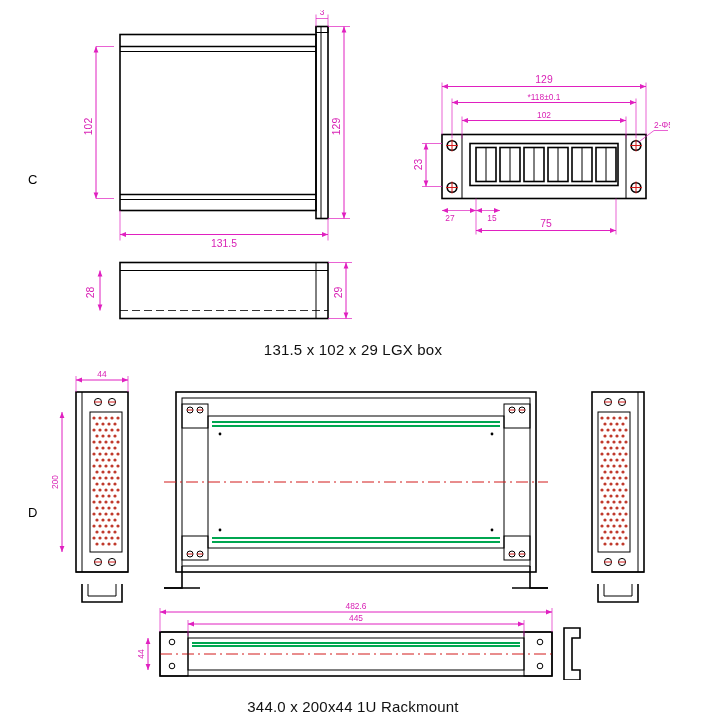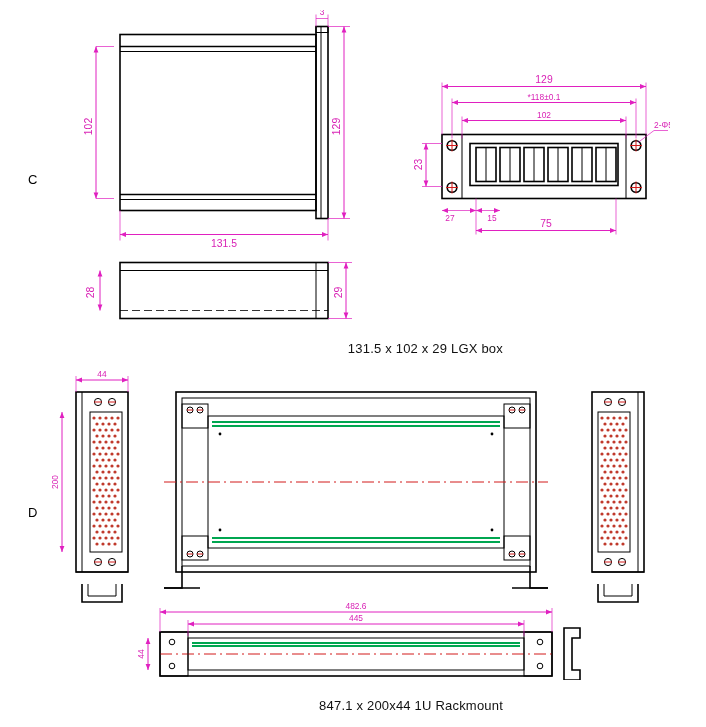--- a/index.html
+++ b/index.html
@@ -22,23 +22,23 @@
     height: 727px;
   }
   .sec-label {
     position: absolute;
     font-size: 13px;
     color: #000;
     font-family: "Liberation Sans", sans-serif;
   }
   .caption {
     position: absolute;
-    font-size: 13px;
+    font-size: 15px;
     color: #111;
-    text-align: right;
+    text-align: center;
     font-family: "Liberation Sans", sans-serif;
     letter-spacing: 0.2px;
   }
   svg { display: block; }
   .dim { fill: #d81fb4; font-size: 5.2px; font-family: "Liberation Sans", sans-serif; }
   .dim-sm { fill: #d81fb4; font-size: 4.2px; font-family: "Liberation Sans", sans-serif; }
   .mag { stroke: #e020c0; stroke-width: 0.5; fill: none; }
   .magthin { stroke: #e020c0; stroke-width: 0.35; fill: none; }
   .blk { stroke: #000000; stroke-width: 0.8; fill: none; }
   .blkthin { stroke: #000000; stroke-width: 0.5; fill: none; }
@@ -541,15 +541,15 @@
       <line x1="242" y1="126" x2="242" y2="134" class="magthin"></line>
       <text class="dim-sm" x="158" y="126.5" text-anchor="middle">445</text>
 
       <line x1="54" y1="135" x2="54" y2="151" class="mag"></line>
       <path d="M54,135 l-1.2,3 l2.4,0 z" fill="#e020c0"></path>
       <path d="M54,151 l-1.2,-3 l2.4,0 z" fill="#e020c0"></path>
       <text class="dim-sm" x="52" y="143" transform="rotate(-90 52,143)" text-anchor="middle">44</text>
     </g>
   </svg>
 
-  <div class="caption" style="left:203px; top:698px; width:300px;">847.1 x 200x44 1U Rackmount</div>
+  <div class="caption" style="left:203px; top:698px; width:300px;">344.0 x 200x44 1U Rackmount</div>
 
 </div>
 
 </body></html>

